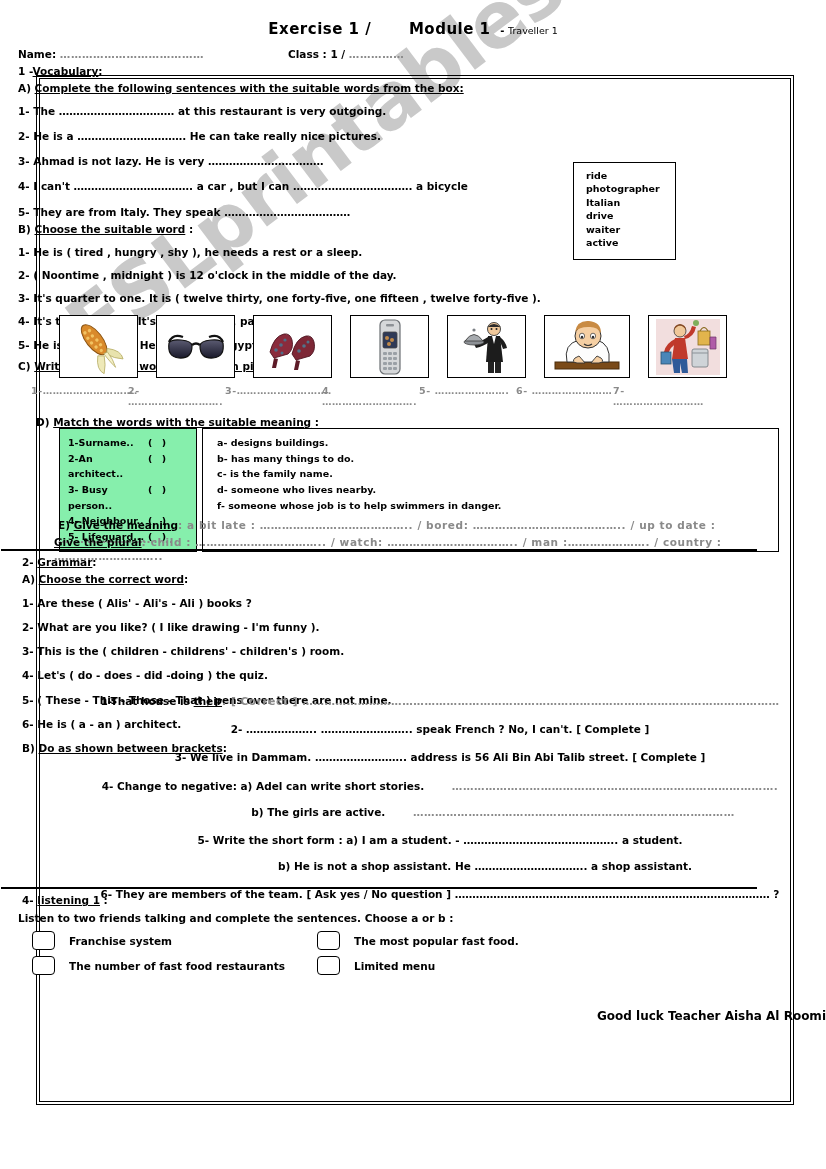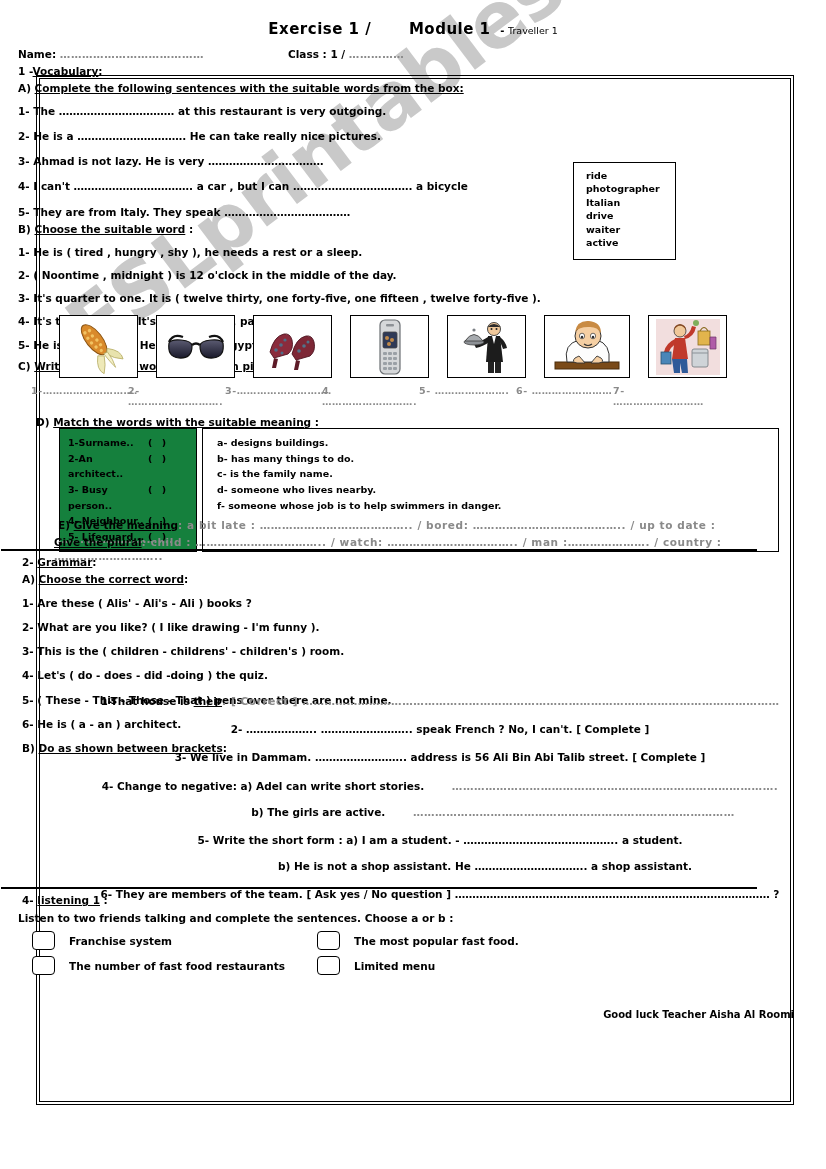--- a/index.html
+++ b/index.html
@@ -110,21 +110,21 @@
     font-size:9.5px;font-weight:bold;
   }
   .piclabels span{width:97px;display:inline-block;}
 
   .matchwrap{
     position:absolute;left:59px;top:428px;
     display:flex;
   }
   .mbox1{
     width:138px;border:1px solid #000;box-sizing:border-box;
-    padding:6px 0 6px 8px;background:#15803d;
+    padding:6px 0 6px 8px;background:#86efac;
     font-size:9.5px;font-weight:bold;line-height:1.65;
   }
   .mbox2{
     width:577px;border:1px solid #000;box-sizing:border-box;
     margin-left:5px;padding:6px 0 6px 14px;background:#fff;
     font-size:9.5px;font-weight:bold;line-height:1.65;
   }
   .mrow{display:flex;}
   .mrow .mt{width:80px;}
   .mrow .mp{letter-spacing:3px;}
@@ -141,22 +141,22 @@
   .blk{margin:2.5px 0 0 22px;font-size:10.5px;font-weight:bold;line-height:1.35;}
   .blk.g{margin-top:10px;}
 
   .cbrow{display:flex;margin:6px 0 0 22px;align-items:center;}
   .cb{
     width:23px;height:19px;border:1.6px solid #000;border-radius:4px;
     background:#fff;margin-right:14px;box-sizing:border-box;
   }
   .cblabel{font-size:10.5px;font-weight:bold;width:248px;}
   .goodluck{
-    margin:34px 0 0 0;text-align:right;padding-right:32px;
-    font-size:10px;font-weight:bold;
+    margin:34px 0 0 0;text-align:right;
+    font-size:12px;font-weight:bold;
   }
 </style>
 </head>
 <body>
 
 <div class="watermark">ESLprintables.com</div>
 
 <div class="page">
   <div class="page-inner"></div>
 </div>

